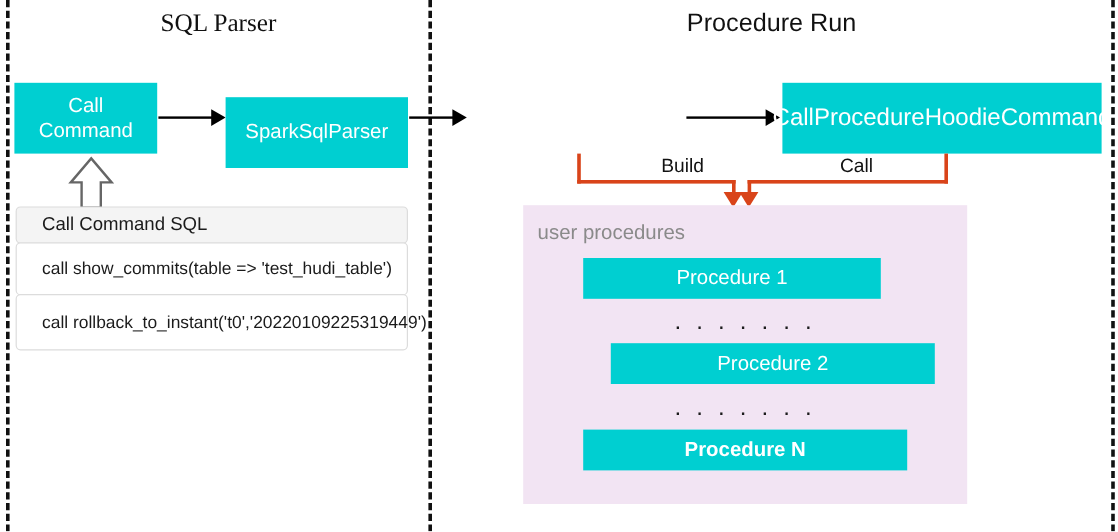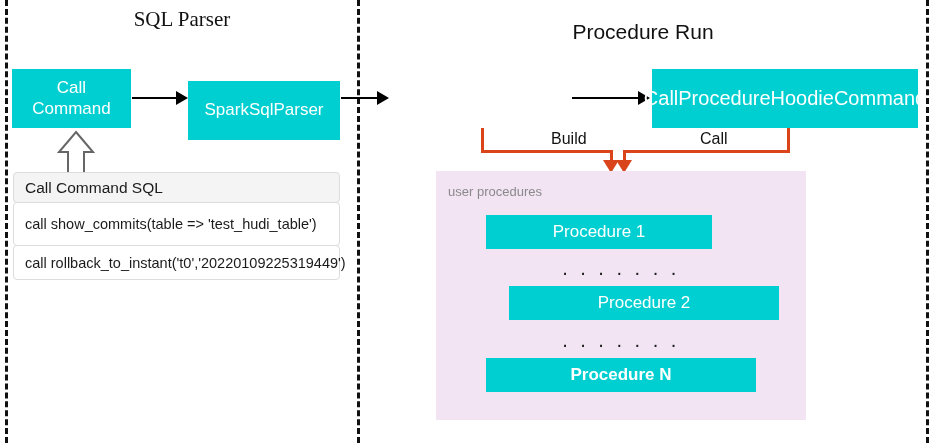--- a/index.html
+++ b/index.html
@@ -73,21 +73,21 @@
     position: absolute;
     box-sizing: border-box;
   }
   .sqlrow {
     box-sizing: border-box;
     border: 1px solid #dcdcdc;
     border-radius: 4px;
     background: #ffffff;
     display: flex;
     align-items: center;
-    padding-left: 11px;
+    padding-left: 21px;
     font-size: 14.5px;
     color: #1b1b1b;
     white-space: nowrap;
   }
   .sqlrow.head {
     background: #f4f4f4;
     font-size: 15.5px;
   }
 
   
@@ -113,21 +113,21 @@
     border-top: 13px solid #D9441A;
   }
 
   
   .purple-panel {
     position: absolute;
     background: #F2E4F3;
   }
   .panel-caption {
     position: absolute;
-    font-size: 13px;
+    font-size: 17px;
     color: #8a8a8a;
     white-space: nowrap;
     line-height: 1;
   }
   .ellipsis-dots {
     position: absolute;
     text-align: center;
     font-size: 20px;
     letter-spacing: 3.5px;
     color: #1b1b1b;
@@ -138,21 +138,21 @@
 </head>
 <body>
 
 <div id="canvas">
 
   <div class="vdash" style="left:5px;"></div>
   <div class="vdash" style="left:357px;"></div>
   <div class="vdash" style="left:926px;"></div>
 
   <div class="section-title" style="left:8px; top:9px; width:348px;font-family:Liberation Serif, serif;">SQL Parser</div>
-  <div class="section-title" style="left:360px; top:21px; width:566px;">Procedure Run</div>
+  <div class="section-title" style="left:360px; top:9px; width:566px;">Procedure Run</div>
 
   <div class="tealbox" style="left:12px; top:69px; width:119px; height:59px;">
     <div style="display:flex;flex-direction:column;align-items:center;">
       <span>Call</span>
       <span>Command</span>
     </div>
   </div>
 
   <div class="arrow-h" style="left:132px; top:97px; width:46px;"></div>
   <div class="arrow-head-r" style="left:176px; top:91px;"></div>
@@ -164,21 +164,21 @@
   <div class="arrow-h" style="left:341px; top:97px; width:38px;"></div>
   <div class="arrow-head-r" style="left:377px; top:91px;"></div>
 
   <svg class="hollow-up" style="left:56px; top:130px;" width="40" height="44" viewBox="0 0 40 44">
     <polygon points="20,2 37,22 28,22 28,43 12,43 12,22 3,22" fill="#ffffff" stroke="#666666" stroke-width="2"></polygon>
   </svg>
 
   <div class="sqltable" style="left:13px; top:172px; width:327px; height:93px;">
     <div class="sqlrow head" style="height:31px;">Call Command SQL</div>
     <div class="sqlrow" style="height:44px; margin-top:-1px;">call show_commits(table =&gt; 'test_hudi_table')</div>
-    <div class="sqlrow" style="height:35px; margin-top:-1px;">call rollback_to_instant('t0','20220109225319449')</div>
+    <div class="sqlrow" style="height:47px; margin-top:-1px;">call rollback_to_instant('t0','20220109225319449')</div>
   </div>
 
 
   <div class="arrow-h" style="left:572px; top:97px; width:68px;"></div>
   <div class="arrow-head-r" style="left:638px; top:91px;"></div>
 
   <div class="tealbox small" style="left:652px; top:69px; width:266px; height:59px;">
     <span>CallProcedureHoodieCommand</span>
   </div>
 
@@ -191,21 +191,21 @@
   <div class="obar" style="left:787px; top:128px; width:3px; height:25px;"></div>
   <div class="obar" style="left:623px; top:150px; width:167px; height:3px;"></div>
   <div class="obar" style="left:623px; top:150px; width:3px; height:14px;"></div>
   <div class="oarrow-head" style="left:616px; top:160px;"></div>
   <div class="olabel" style="left:694px; top:131px;">Call</div>
 
   <div class="purple-panel" style="left:436px; top:171px; width:370px; height:249px;"></div>
 
   <div class="panel-caption" style="left:448px; top:185px;">user procedures</div>
 
-  <div class="tealbox" style="left:486px; top:215px; width:226px; height:34px;">
+  <div class="tealbox" style="left:486px; top:215px; width:248px; height:34px;">
     <span>Procedure 1</span>
   </div>
 
   <div class="ellipsis-dots" style="left:486px; top:258px; width:270px;">. . . . . . .</div>
 
   <div class="tealbox" style="left:486px; top:286px; width:270px; height:34px;margin-left:23px;">
     <span>Procedure 2</span>
   </div>
 
   <div class="ellipsis-dots" style="left:486px; top:330px; width:270px;">. . . . . . .</div>

